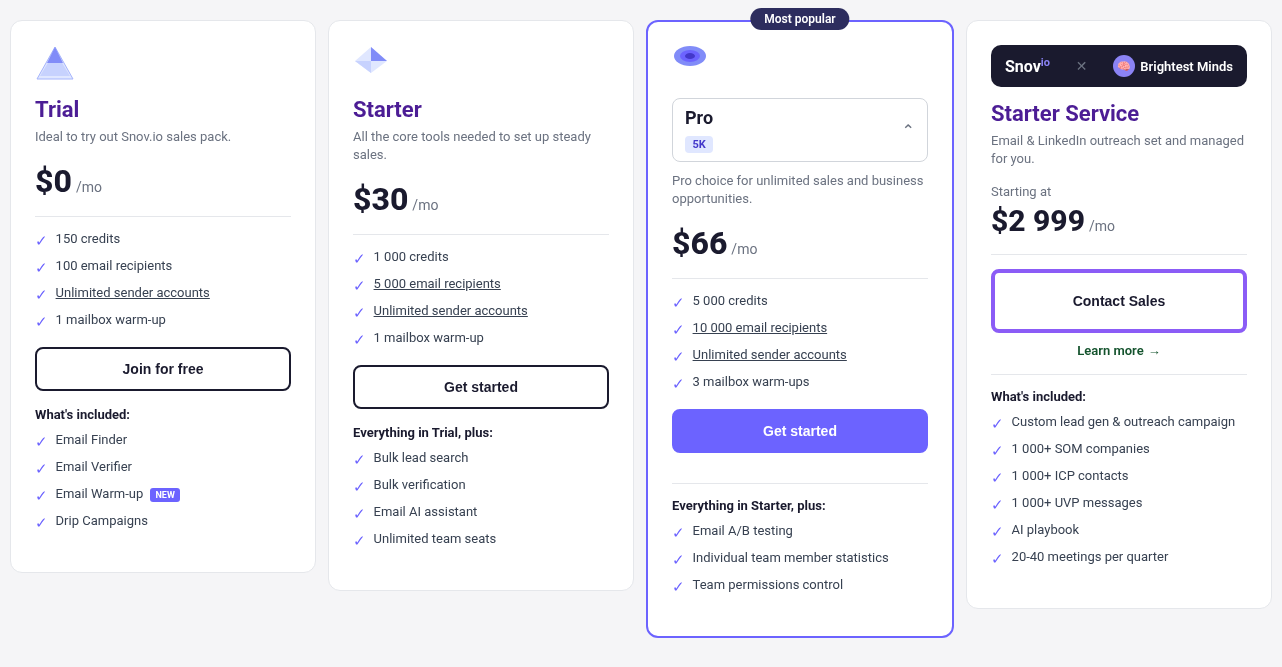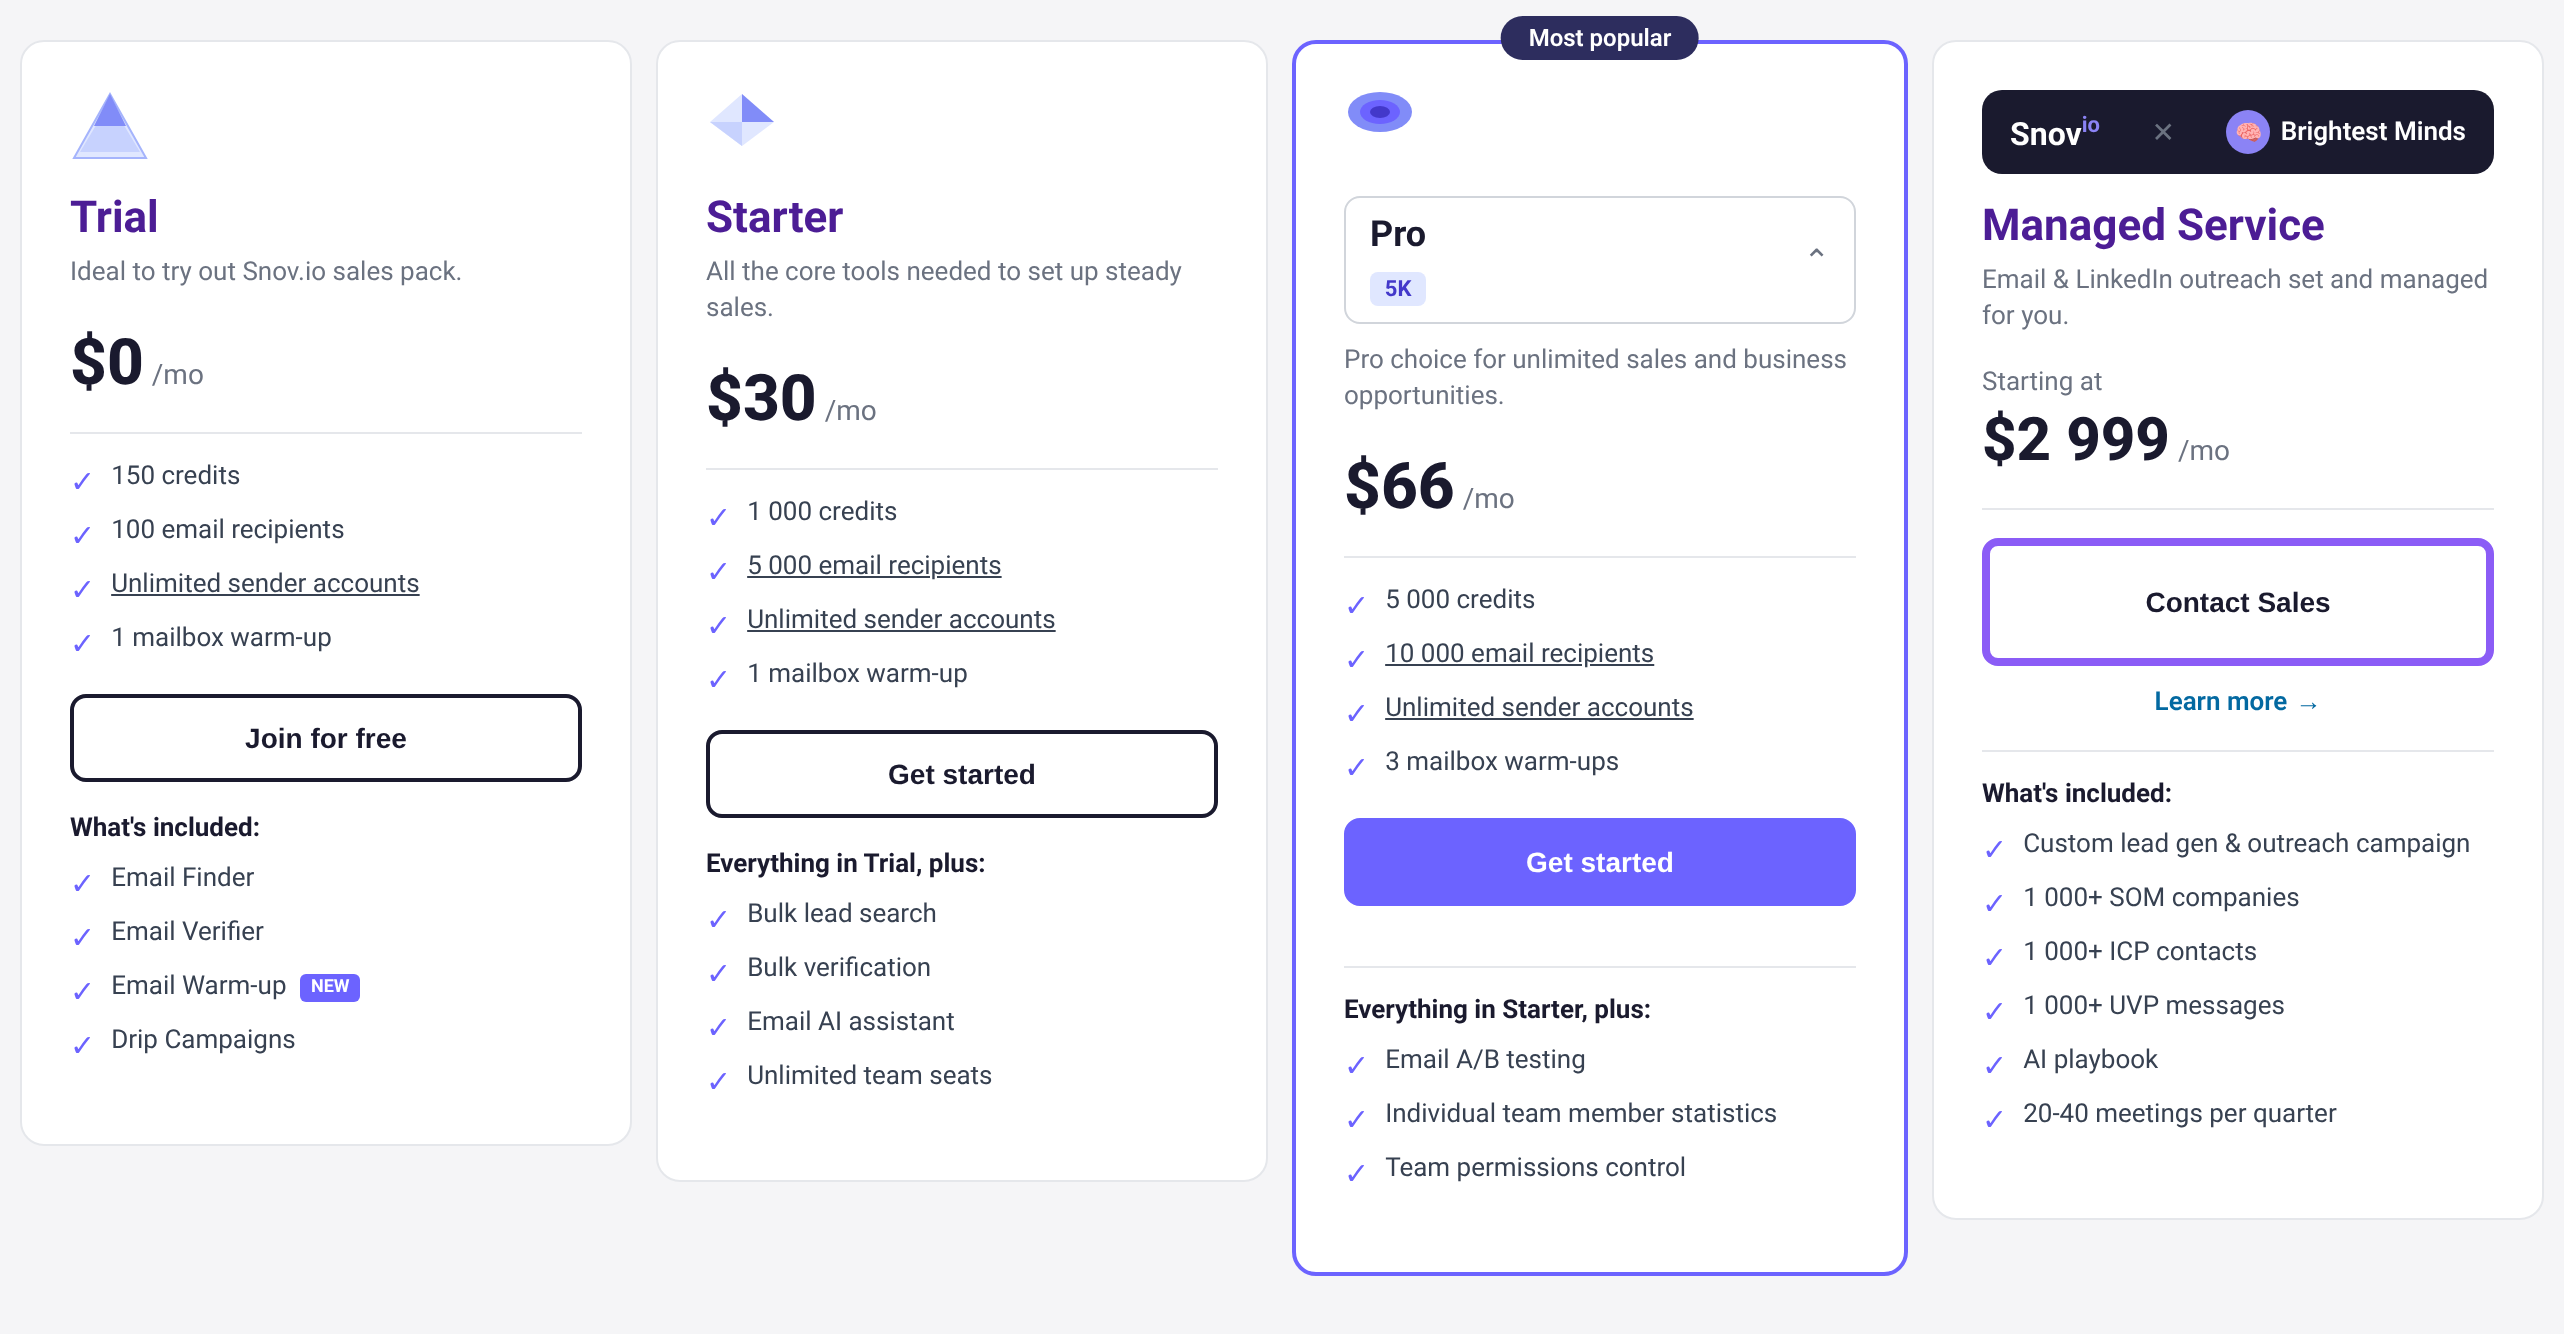--- a/index.html
+++ b/index.html
@@ -207,26 +207,26 @@
       height: 22px;
       background: #8b83f5;
       border-radius: 50%;
       display: flex;
       align-items: center;
       justify-content: center;
       font-size: 11px;
       color: #fff;
     }
     .learn-more {
-      color: #0369a1;
+      color: #14532d;
       font-size: 13px;
       font-weight: 600;
       text-decoration: none;
       display: flex;
-      align-items: center;
+      align-items: flex-start;
       gap: 4px;
       justify-content: center;
       margin-bottom: 16px;
       cursor: pointer;
     }
     .contact-btn {
       width: 100%;
       padding: 20px;
       border-radius: 8px;
       font-size: 14px;
@@ -433,21 +433,21 @@
 
   <div class="card">
     <div class="managed-header">
       <span class="snov-logo">Snov<span>io</span></span>
       <span class="x-divider">✕</span>
       <div class="brightest-minds">
         <div class="bm-icon">🧠</div>
         <span>Brightest Minds</span>
       </div>
     </div>
-    <div class="plan-name">Managed Service</div>
+    <div class="plan-name">Starter Service</div>
     <div class="plan-desc">Email &amp; LinkedIn outreach set and managed for you.</div>
     <div class="price-starting">Starting at</div>
     <div class="price-row">
       <span class="price-amount-large">$2 999</span>
       <span class="price-period">/mo</span>
     </div>
     <hr class="divider">
     <button class="contact-btn">Contact Sales</button>
     <div class="learn-more">
       <span>Learn more</span>

